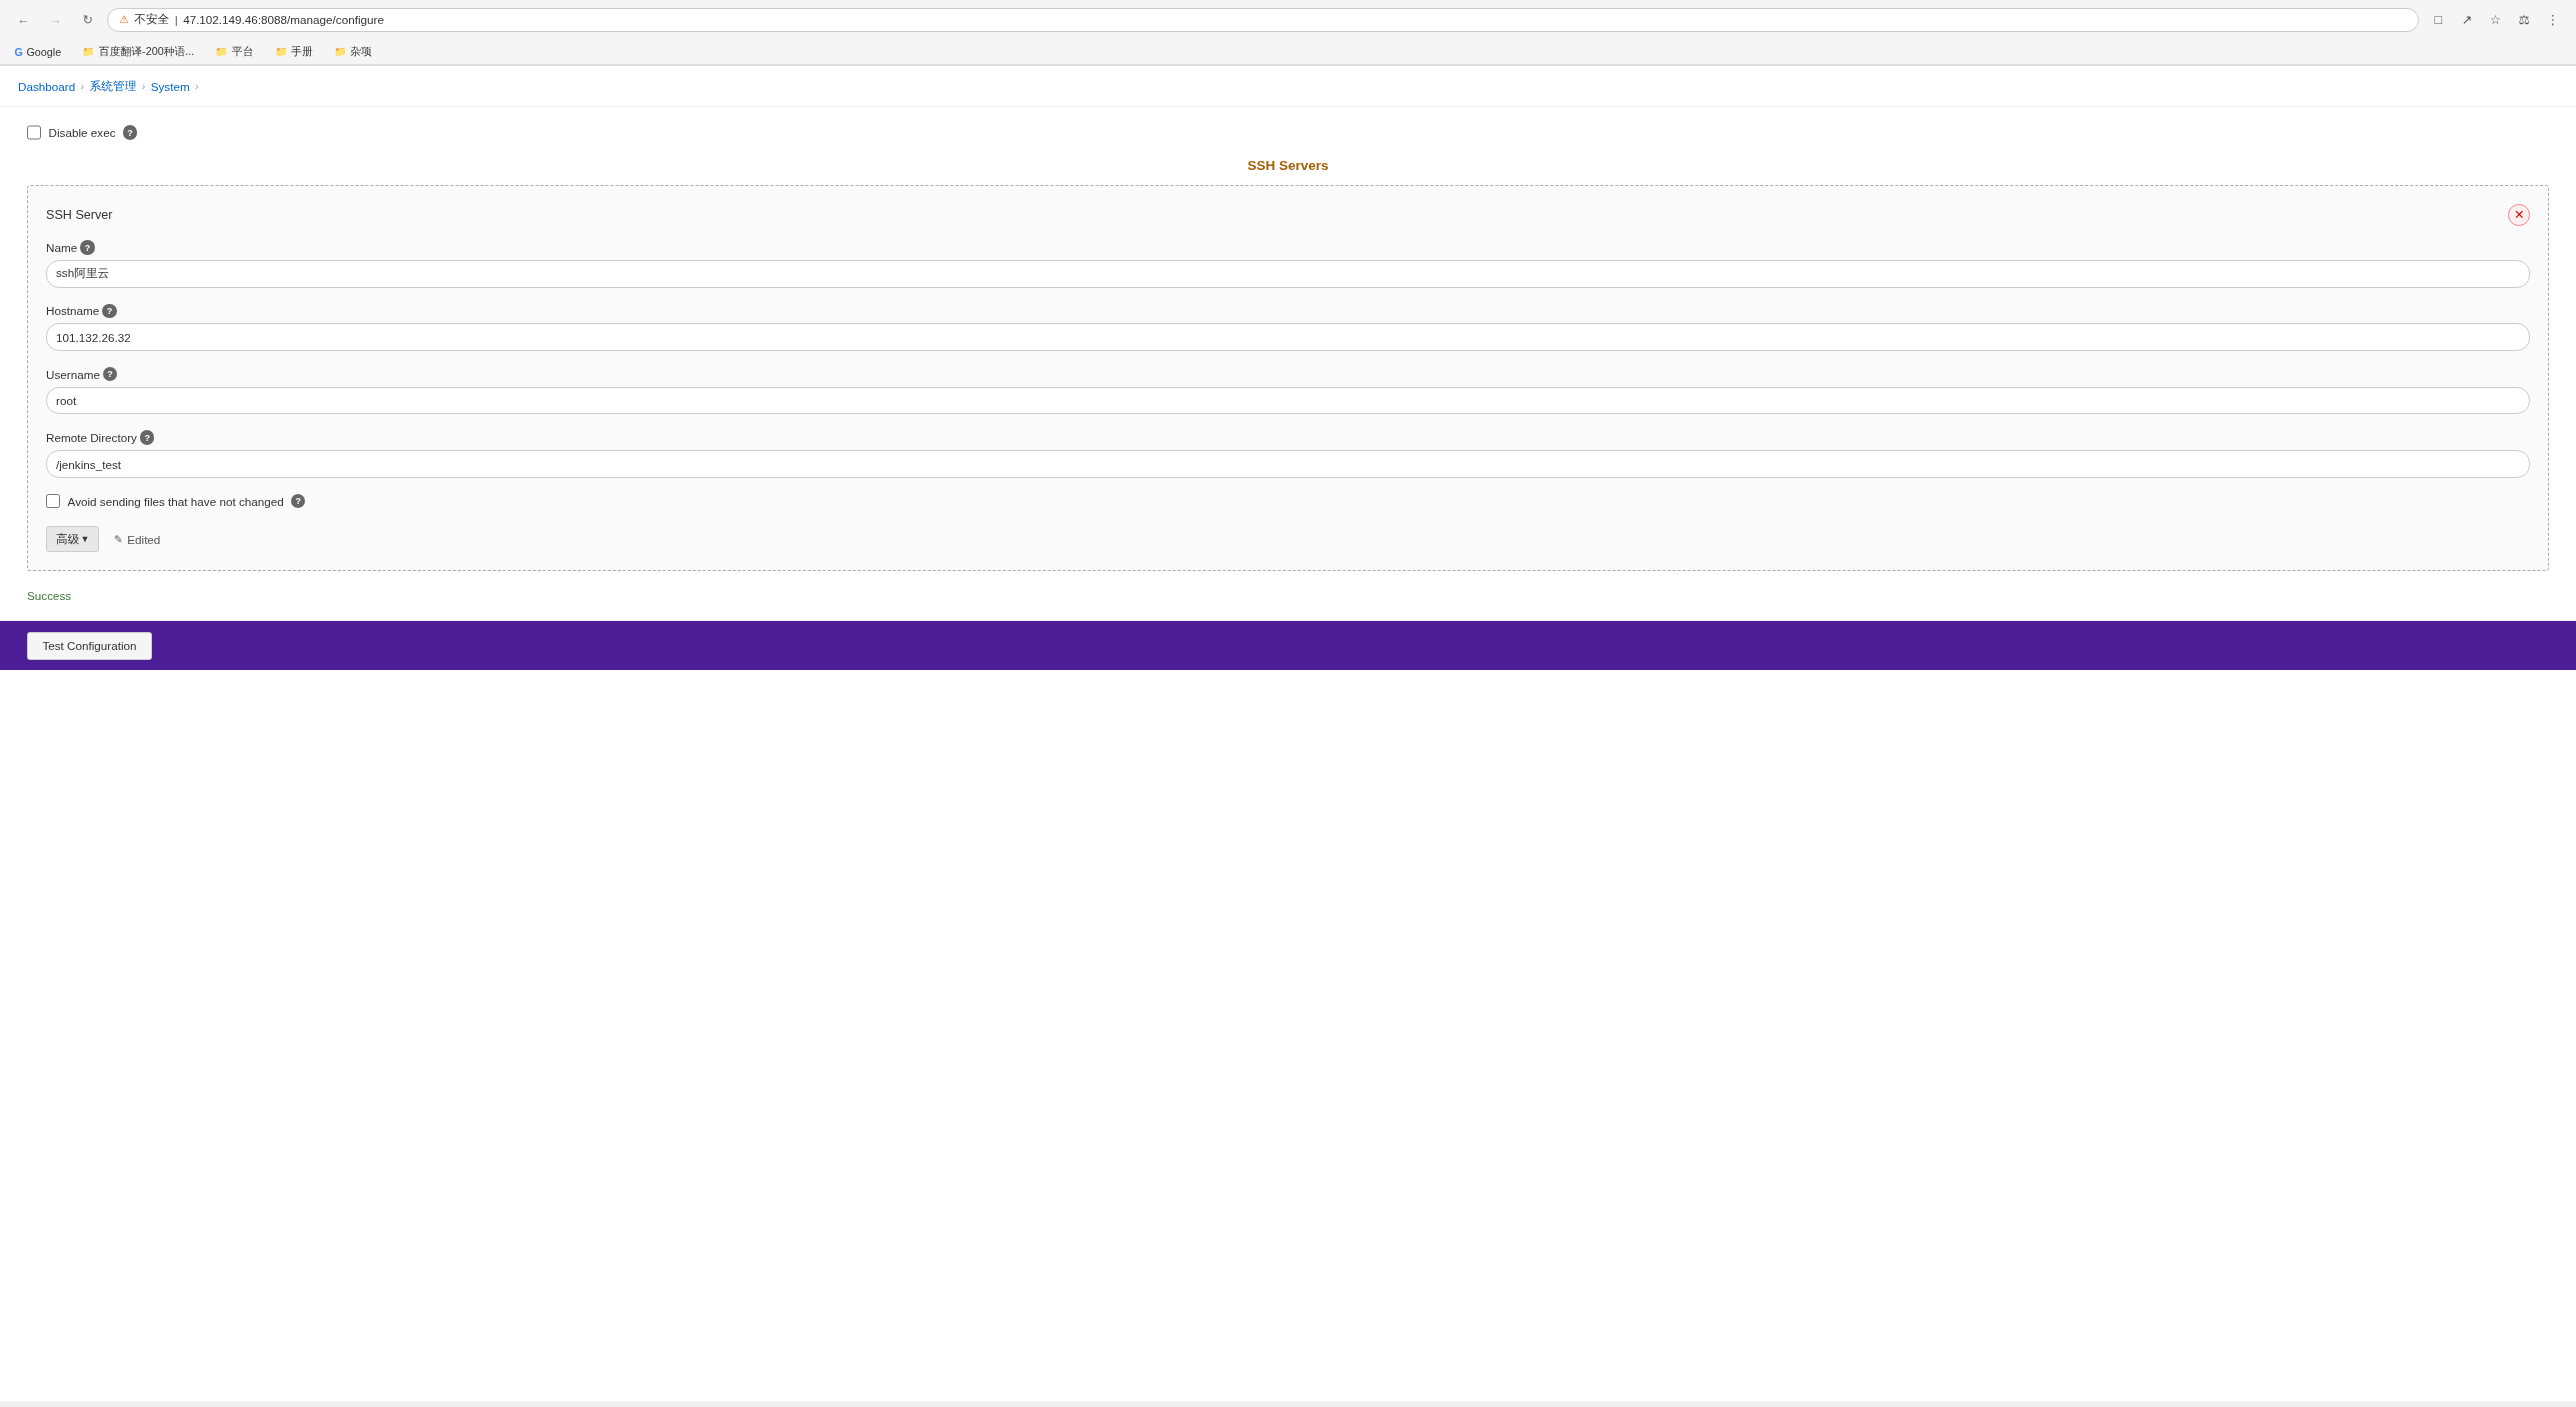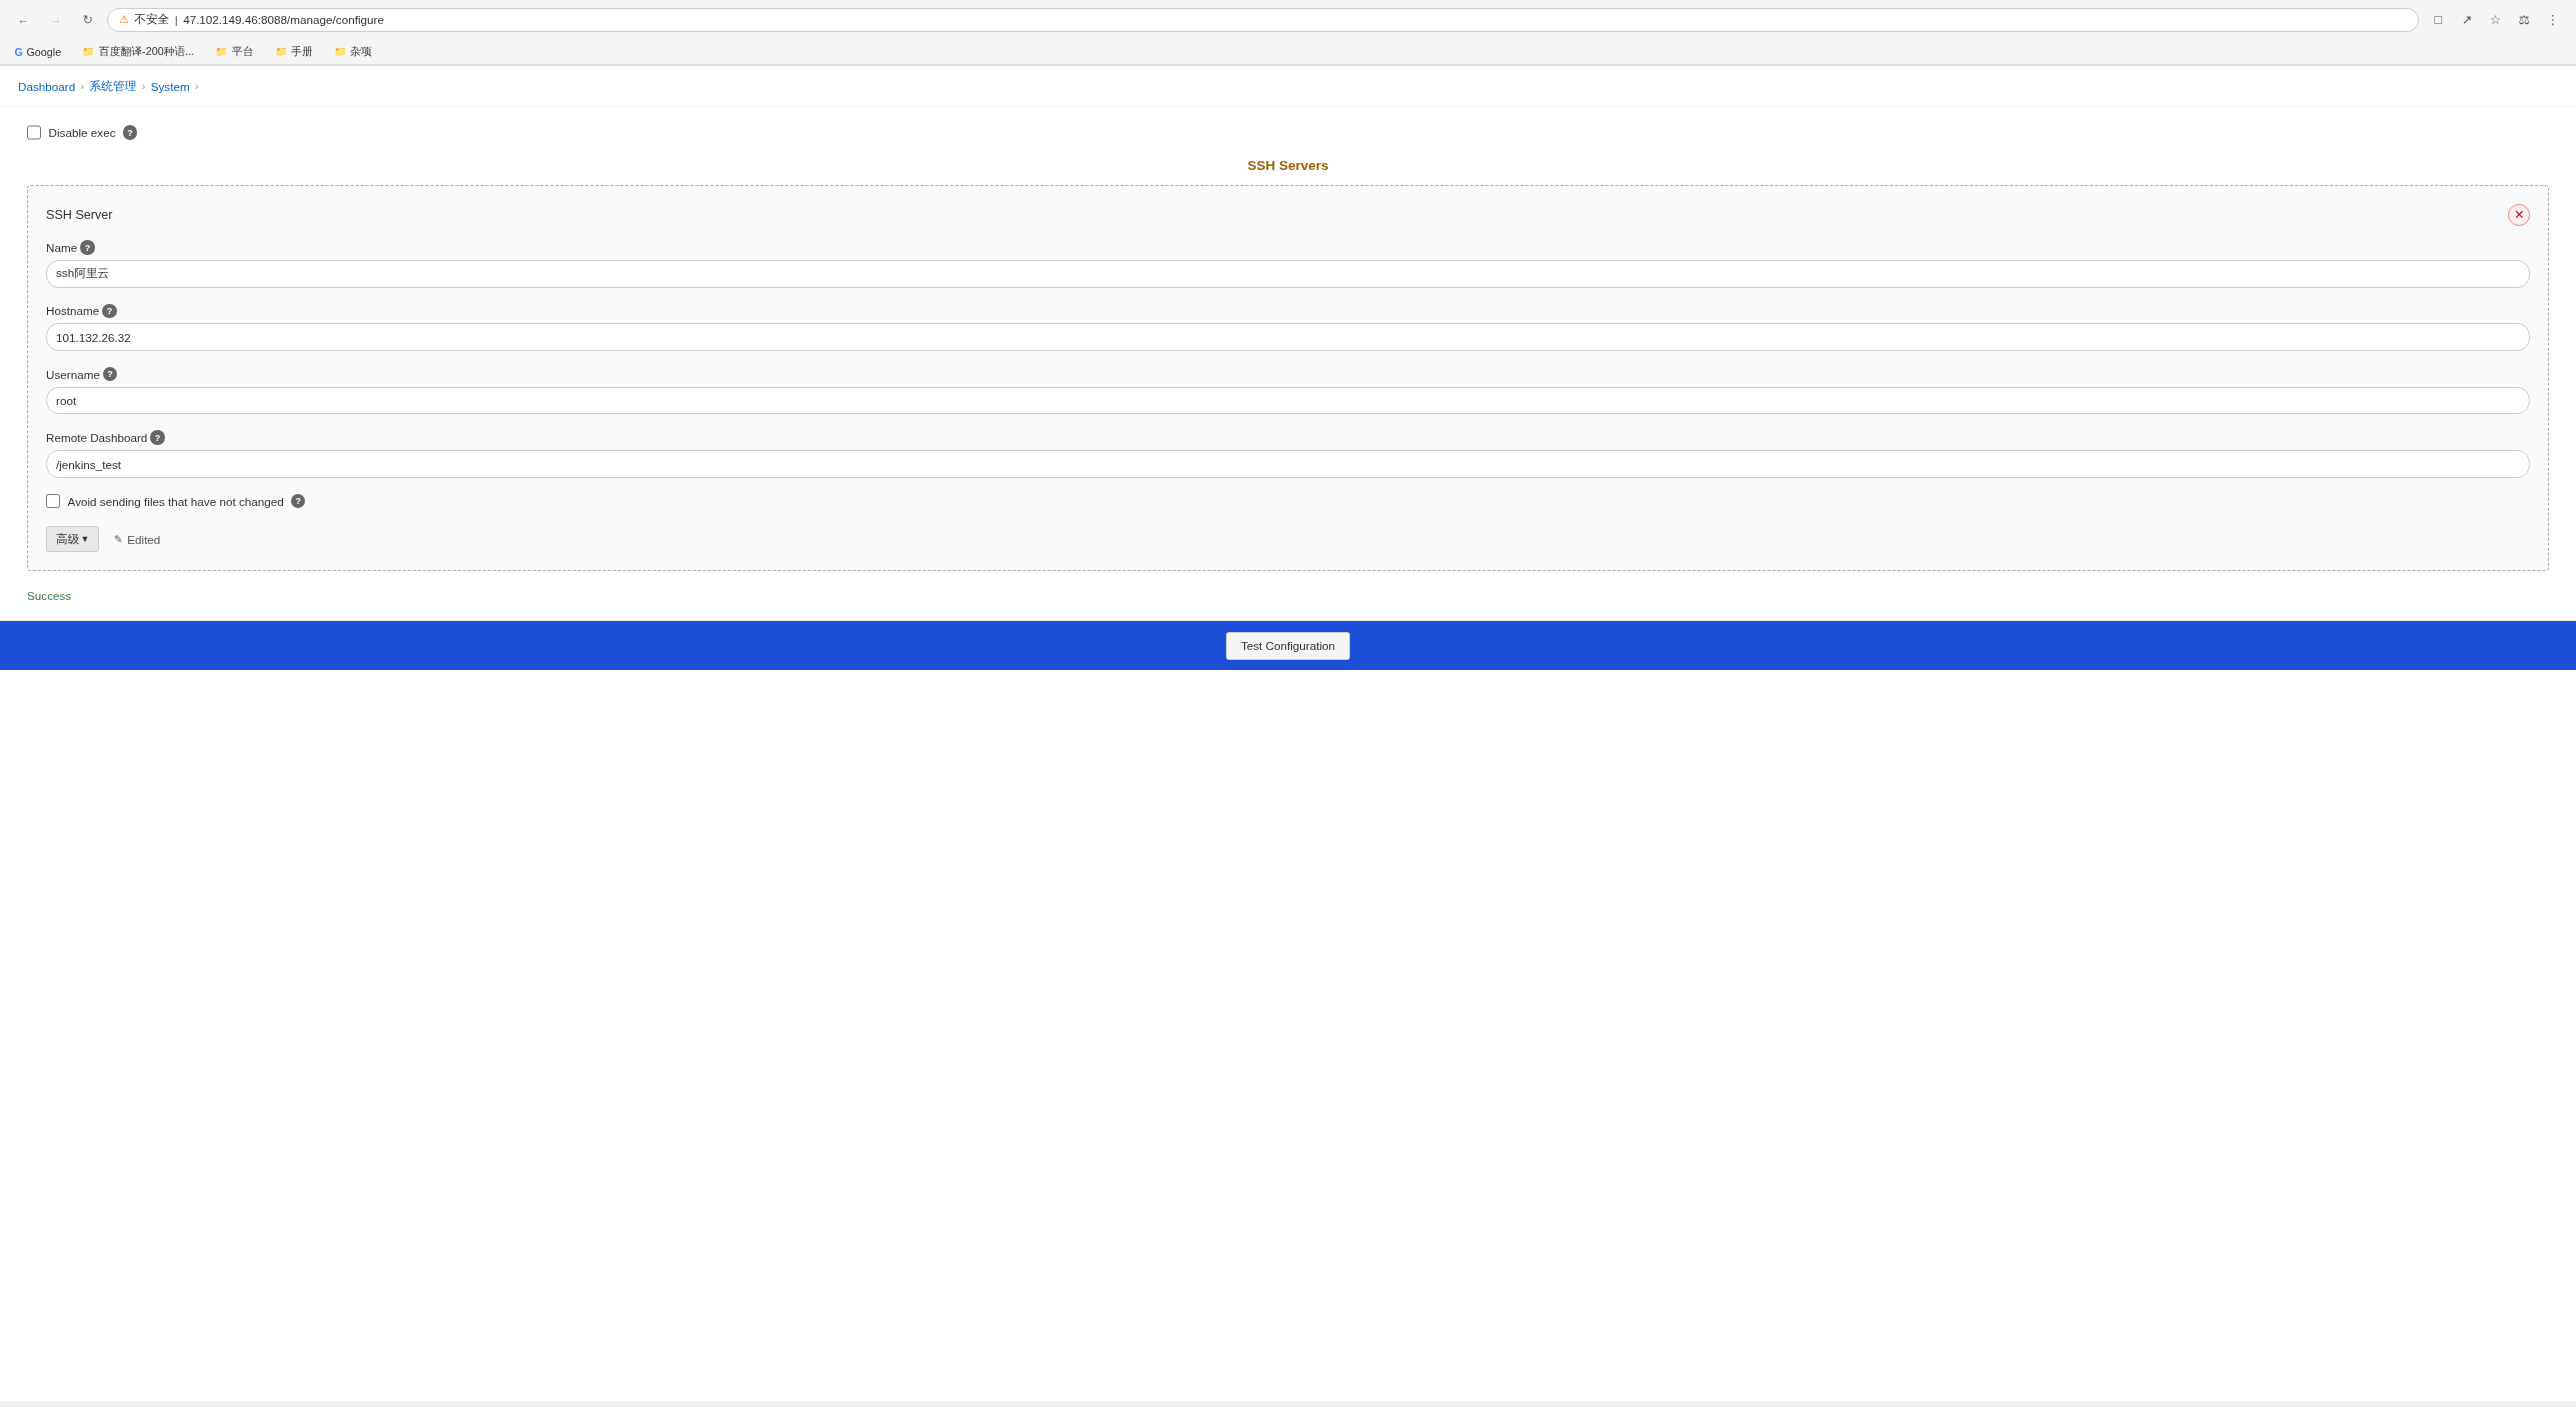--- a/index.html
+++ b/index.html
@@ -233,23 +233,23 @@
     .success-text {
       color: #3a7a3a;
       font-size: 11.7px;
       margin-top: 14.4px;
       font-weight: 500;
     }
 
     
     .page-footer {
       display: flex;
-      justify-content: center;
+      justify-content: flex-start;
       padding: 10.8px 27px;
-      background: #1d4ed8;
+      background: #4c1d95;
       border-top: 0.9px solid #eee;
     }
     .test-config-btn {
       padding: 6.3px 14.4px;
       background: #f5f5f5;
       border: 0.9px solid #ccc;
       border-radius: 2.7px;
       font-size: 11.7px;
       cursor: pointer;
       color: #333;
@@ -349,21 +349,21 @@
       <div class="field-group">
         <div class="field-label">
           <span>Username</span>
           <span class="help-icon">?</span>
         </div>
         <input type="text" class="field-input" value="root" style="">
       </div>
 
       <div class="field-group">
         <div class="field-label">
-          <span>Remote Dashboard</span>
+          <span>Remote Directory</span>
           <span class="help-icon">?</span>
         </div>
         <input type="text" class="field-input" value="/jenkins_test" style="">
       </div>
 
       <div class="form-row">
         <input type="checkbox" class="checkbox-input" style="">
         <span class="form-label-text">Avoid sending files that have not changed</span>
         <span class="help-icon">?</span>
       </div>

